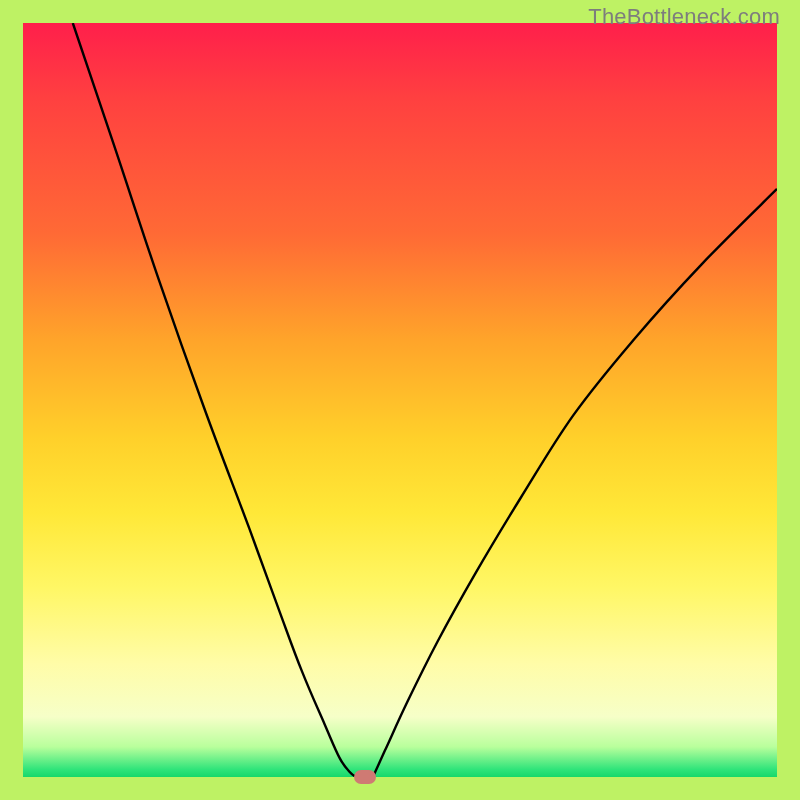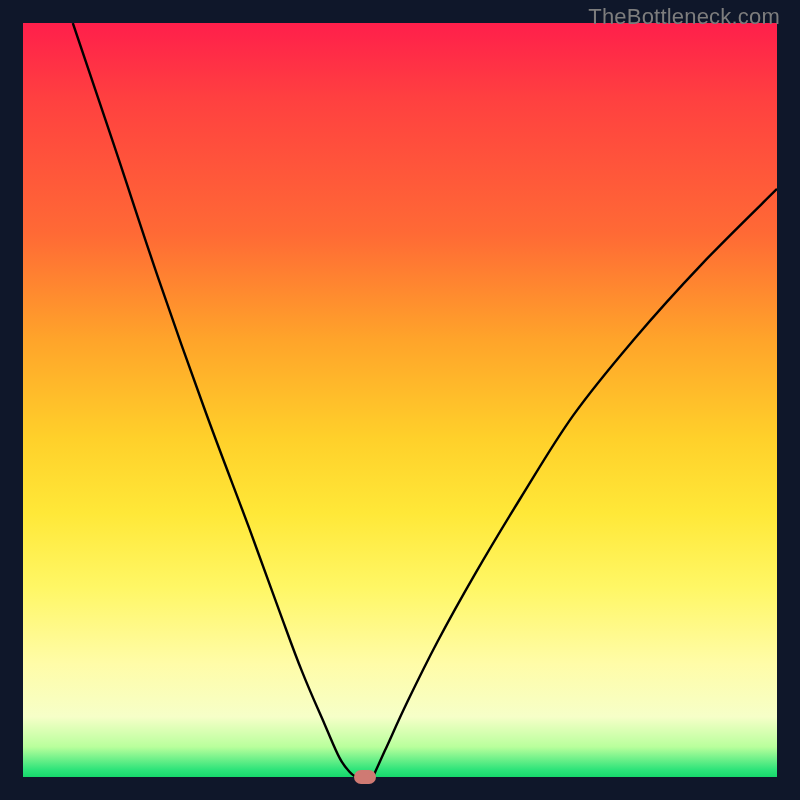--- a/index.html
+++ b/index.html
@@ -10,21 +10,21 @@
     background: #000;
     overflow: hidden;
     font-family: Arial, Helvetica, sans-serif;
   }
   .frame {
     position: absolute;
     left: 0;
     top: 0;
     width: 800px;
     height: 800px;
-    background: #0f172a;
+    background: #bef264;
   }
   .plot {
     position: absolute;
     left: 23px;
     top: 23px;
     width: 754px;
     height: 754px;
     
     background: linear-gradient(to bottom,
       #ff1f4b 0%,

